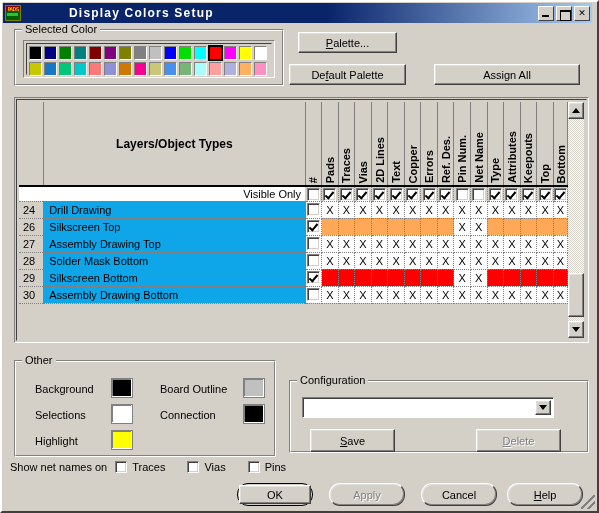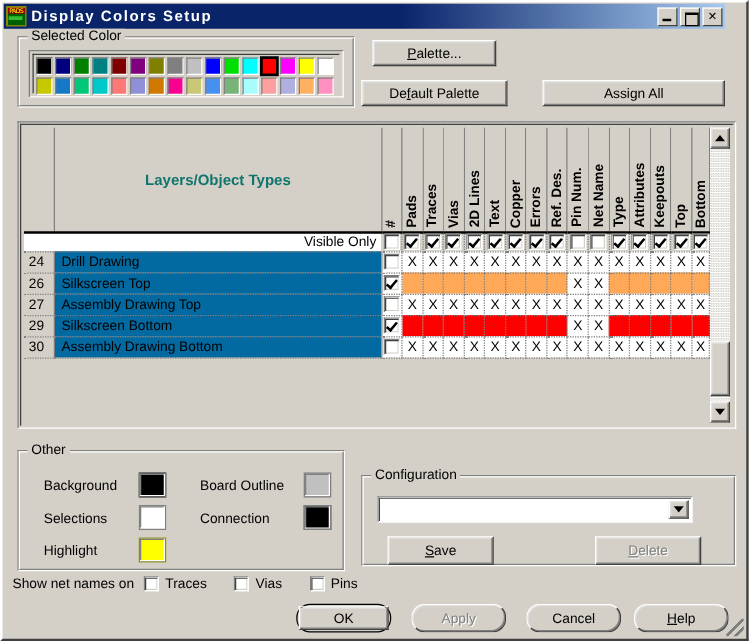--- a/index.html
+++ b/index.html
@@ -17,24 +17,25 @@
     border: 2px solid #d4d0c8;
     border-top-color: #ffffff;
     border-left-color: #ffffff;
     border-right-color: #404040;
     border-bottom-color: #404040;
     position: relative;
   }
   
   .titlebar {
     height: 20px;
-    margin: 1px 17px 0 1px;
+    margin: 1px 5px 0 1px;
     background: linear-gradient(to right, #0a246a 0%, #0a246a 55%, #a6caf0 100%);
     display: flex; align-items: center;
     padding: 0 2px;
+    gap: 44px;
   }
   .title-icon {
     width: 16px; height: 16px;
     margin-right: 4px;
     background: #c8c800;
     border: 1px solid #808000;
     position: relative;
     flex: 0 0 auto;
     overflow: hidden;
   }
@@ -189,41 +190,41 @@
     display:inline-block;
     padding-bottom: 3px;
     color:#000;
   }
   .hdr-main {
     background:#d4d0c8;
     border-bottom: 2px solid #000;
     border-right: 1px solid #808080;
     height:84px;
     text-align:center; vertical-align:middle;
-    font-weight:bold; font-size:12px; color:#0f766e;
+    font-weight:bold; font-size:12px; color:#000000;
   }
   .hdr-rownum {
     background:#d4d0c8;
     border-bottom: 2px solid #000;
     border-right:1px solid #808080;
     height:84px; width:26px;
   }
   .vo-row td { height:15px; background:#fff; border-bottom: 1px dotted #808080; }
   .vo-label {
     text-align:right; padding-right:4px !important;
     font-size:11px; color:#000; background:#fff !important;
   }
   .cellbox { background:#d4d0c8 !important; border-right:1px dotted #808080; text-align:center; }
   .rownum-cell {
     background:#d4d0c8; width:26px; text-align:left;
     padding-left:4px !important; font-size:11px; color:#000;
     border-right:1px solid #808080; border-bottom:1px dotted #808080;
   }
   .name-cell {
-    background:#0369a1; padding-left:5px !important; font-size:11px; color:#000;
+    background:#0ea5e9; padding-left:5px !important; font-size:11px; color:#000;
     border-bottom:1px dotted #808080; border-right:1px solid #808080;
     white-space:nowrap;
   }
   .data-row td { height:17px; }
   .chk-cell { background:#fff; text-align:center; border-bottom:1px dotted #808080;
               border-right:1px dotted #808080; }
   .x-cell { background:#fff; text-align:center; font-size:11px; color:#000;
             border-bottom:1px dotted #808080; border-right:1px dotted #808080; }
   .color-cell { border-bottom:1px dotted #808080; border-right:1px dotted #808080; }
   
@@ -499,20 +500,40 @@
                 <td class="x-cell">X</td>
                 <td class="x-cell">X</td>
                 <td class="x-cell">X</td>
                 <td class="x-cell">X</td>
                 <td class="x-cell">X</td>
                 <td class="x-cell">X</td>
                 <td class="x-cell">X</td>
                 <td class="x-cell">X</td>
               </tr>
               <tr class="data-row">
+                <td class="rownum-cell">28</td>
+                <td class="name-cell">Solder Mask Bottom</td>
+                <td class="chk-cell"><span class="cb big"></span></td>
+                <td class="x-cell">X</td>
+                <td class="x-cell">X</td>
+                <td class="x-cell">X</td>
+                <td class="x-cell">X</td>
+                <td class="x-cell">X</td>
+                <td class="x-cell">X</td>
+                <td class="x-cell">X</td>
+                <td class="x-cell">X</td>
+                <td class="x-cell">X</td>
+                <td class="x-cell">X</td>
+                <td class="x-cell">X</td>
+                <td class="x-cell">X</td>
+                <td class="x-cell">X</td>
+                <td class="x-cell">X</td>
+                <td class="x-cell">X</td>
+              </tr>
+              <tr class="data-row">
                 <td class="rownum-cell">29</td>
                 <td class="name-cell">Silkscreen Bottom</td>
                 <td class="chk-cell"><span class="cb big on"></span></td>
                 <td class="color-cell" style="background: rgb(255, 0, 0);"></td>
                 <td class="color-cell" style="background: rgb(255, 0, 0);"></td>
                 <td class="color-cell" style="background: rgb(255, 0, 0);"></td>
                 <td class="color-cell" style="background: rgb(255, 0, 0);"></td>
                 <td class="color-cell" style="background: rgb(255, 0, 0);"></td>
                 <td class="color-cell" style="background: rgb(255, 0, 0);"></td>
                 <td class="color-cell" style="background: rgb(255, 0, 0);"></td>

